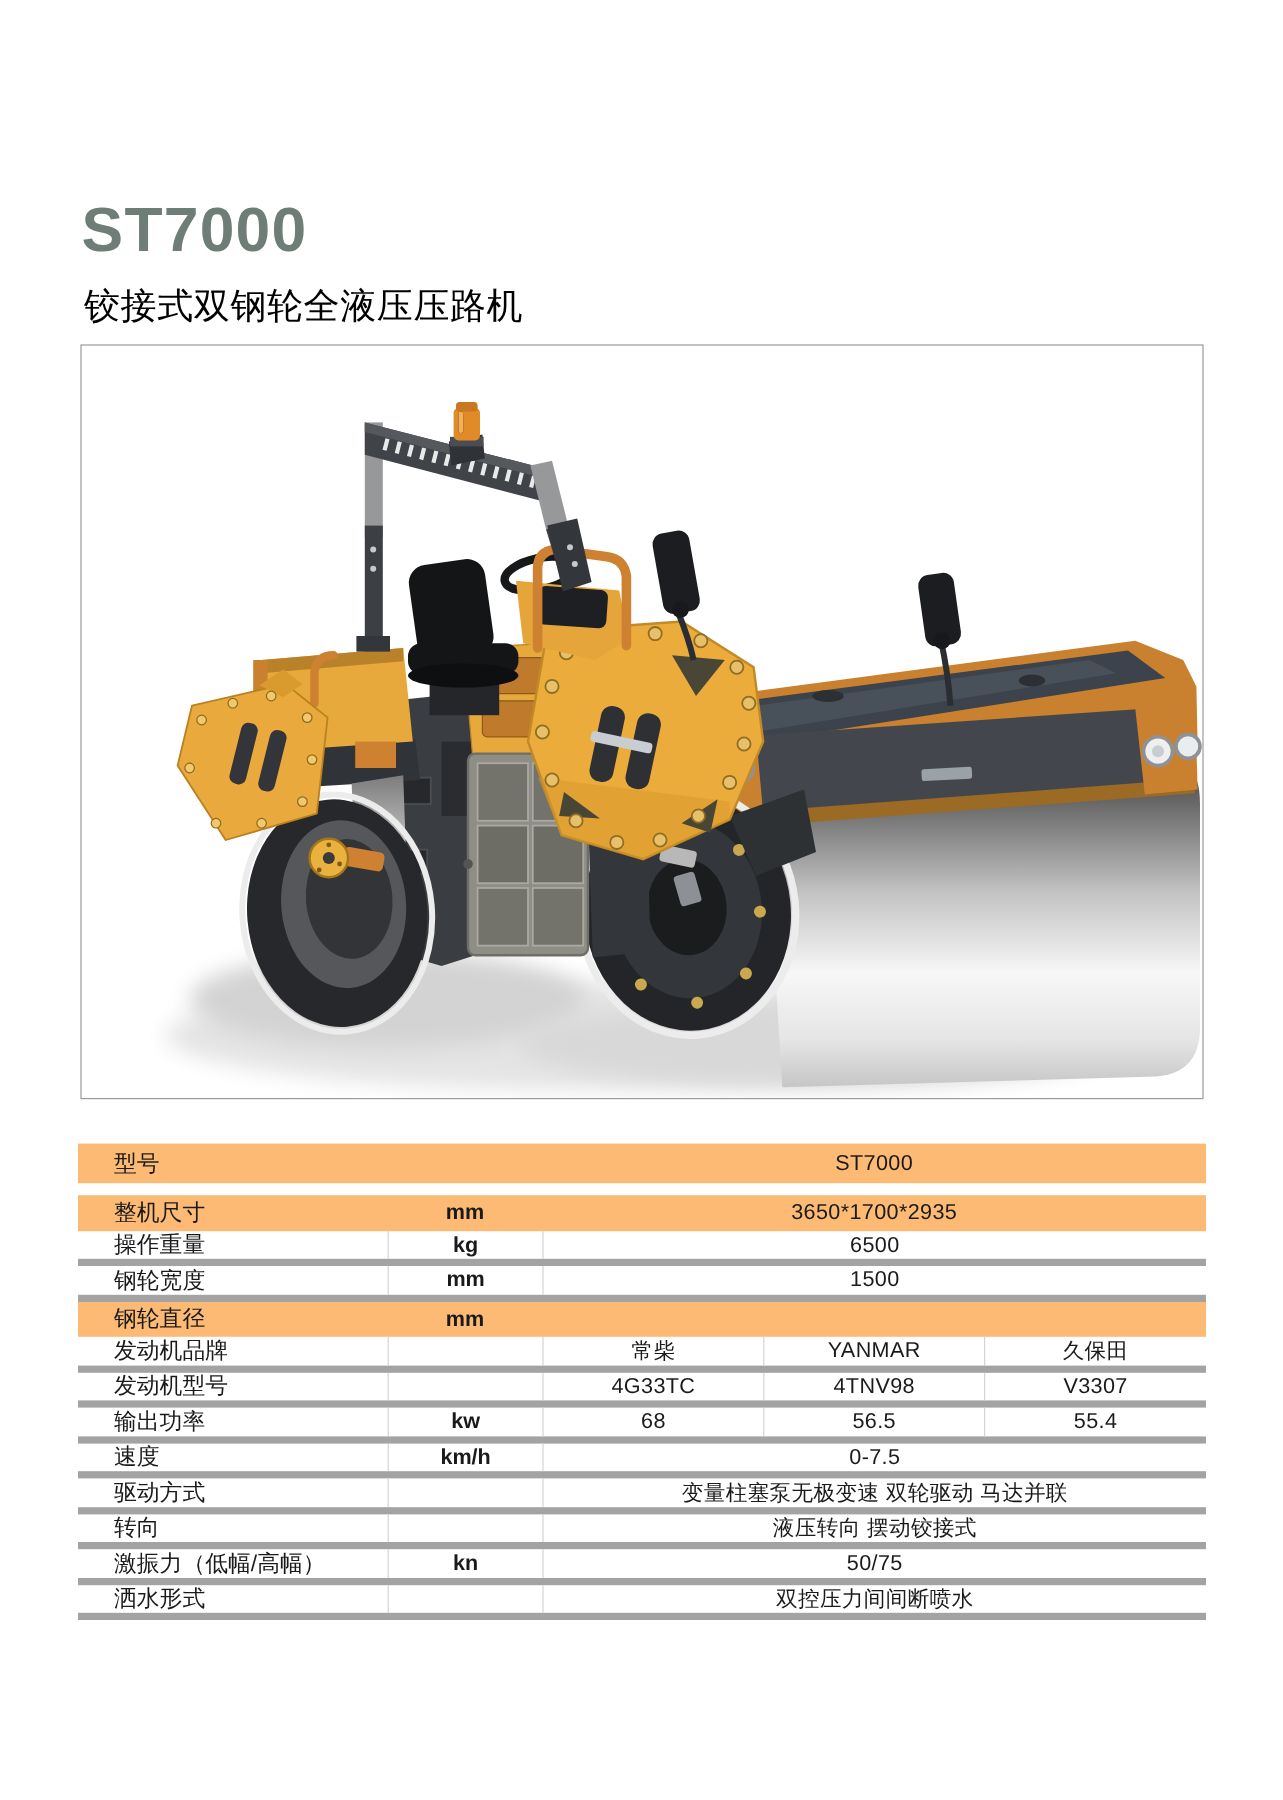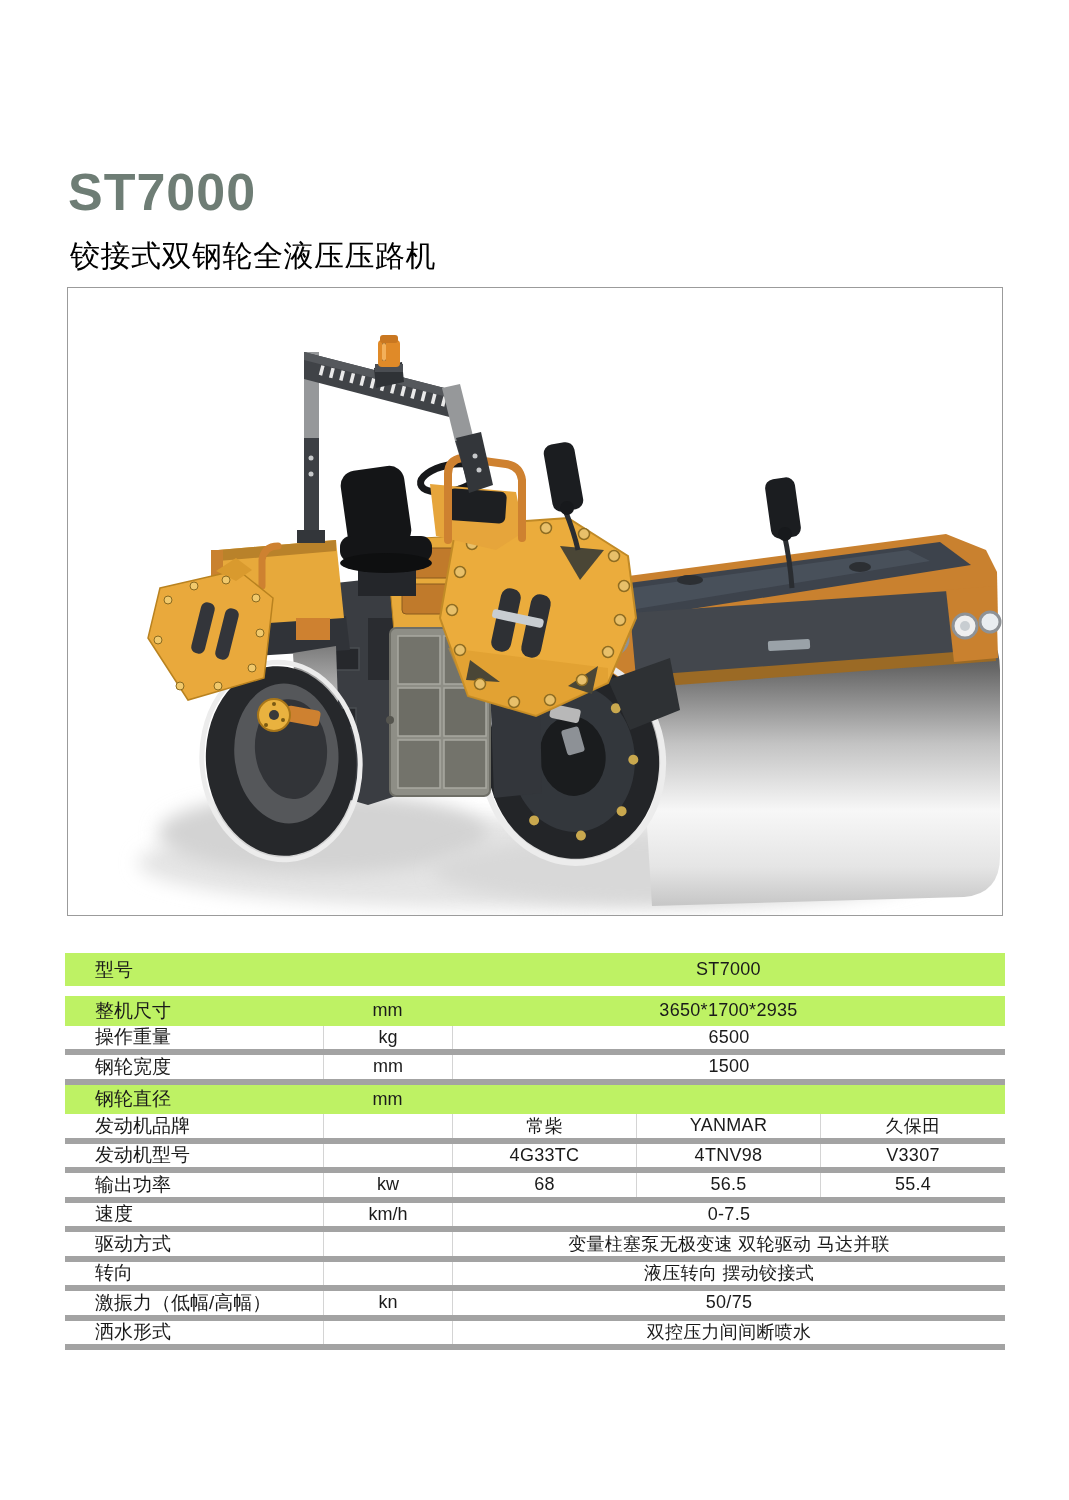--- a/index.html
+++ b/index.html
@@ -24,25 +24,25 @@
   }
   .spec-table{
     position:absolute;left:65px;top:953px;width:940px;
     font-size:19px;color:#1a1a1a;
   }
   .trow{
     display:grid;grid-template-columns:258px 129px 184px 184px 185px;
     height:29.5px;box-sizing:border-box;
   }
   .trow.model-row{height:33px;margin-bottom:10px;}
-  .trow.shaded{background:#bef264;}
+  .trow.shaded{background:#fdba74;}
   .trow.plain{border-bottom:6px solid #a3a3a3;}
   .cell{display:flex;align-items:center;justify-content:center;height:100%;box-sizing:border-box;overflow:hidden;white-space:nowrap;}
   .cell.label{justify-content:flex-start;padding-left:30px;font-weight:500;}
-  .cell.unit{font-size:18px;}
+  .cell.unit{font-size:18px;font-weight:bold;}
   .cell.value{font-size:18px;letter-spacing:.3px;}
   .span3{grid-column:3 / 6;}
   .trow.plain .cell.unit{border-left:1px solid #d4d4d4;}
   .trow.plain .cell.v1{border-left:1px solid #d4d4d4;}
   .trow.plain .cell.vsub{border-left:1px solid #d4d4d4;}
 </style>
 </head>
 <body>
 
 <div class="page-title">ST7000</div>

